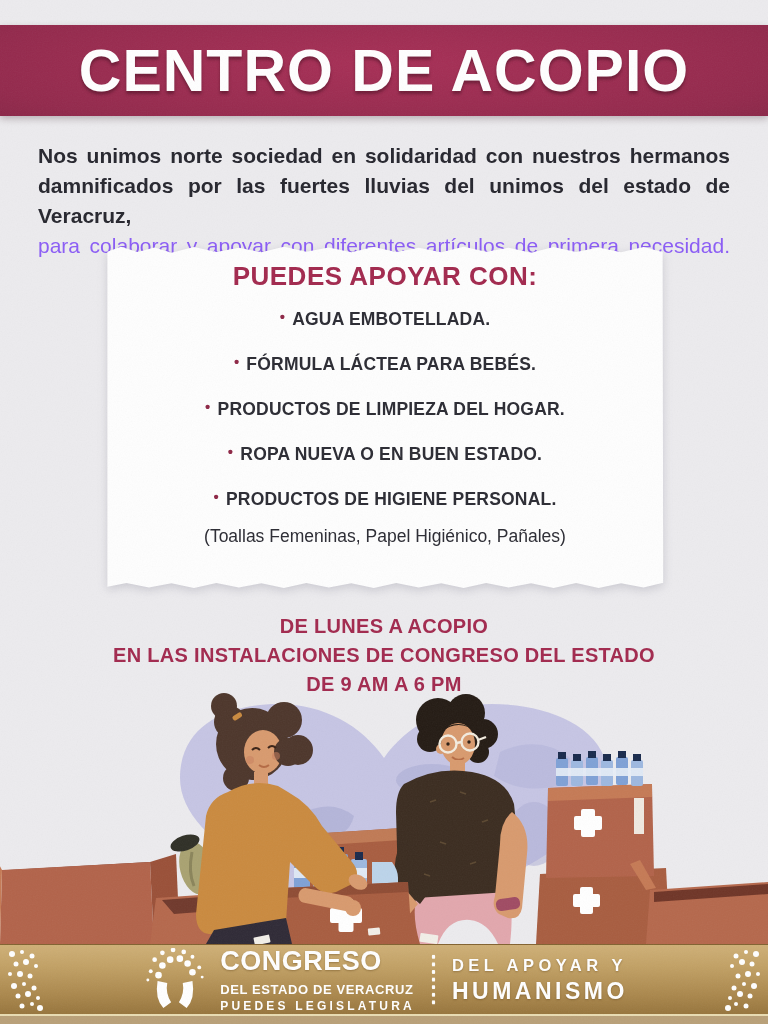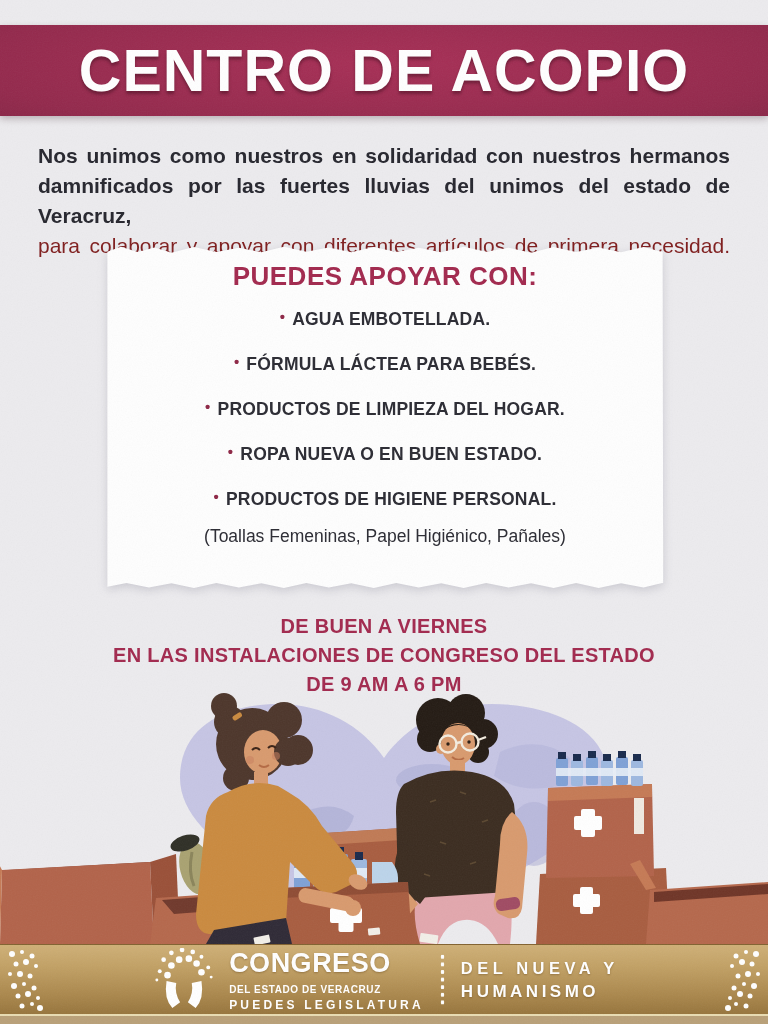--- a/index.html
+++ b/index.html
@@ -21,21 +21,21 @@
   .title-banner h1{
     margin:0;color:#ffffff;font-size:59px;font-weight:900;letter-spacing:1px;
     text-shadow:0 3px 3px rgba(55,8,24,.45);
     white-space:nowrap;
   }
 
   
   .intro{top:141px;left:38px;width:692px;color:#26262e;}
   .intro .ln{font-size:21px;line-height:30px;text-align:justify;text-align-last:justify;}
   .intro .b{font-weight:800;}
-  .intro .r{font-weight:400;color:#7f1d1d;}
+  .intro .r{font-weight:400;color:#8b5cf6;}
 
   
   .card-wrap{top:244px;left:104px;width:562px;height:347px;filter:drop-shadow(0 3px 5px rgba(70,70,95,.20));}
   .card{
     width:100%;height:100%;background:#fefefe;box-sizing:border-box;padding-top:17px;
     clip-path:polygon(
       0.6% 2.2%,3% 0.8%,6% 2.3%,9% 1%,12% 2.5%,16% 0.9%,20% 2.3%,24% 1.1%,28% 2.4%,32% 0.8%,
       36% 2.2%,40% 1%,44% 2.4%,48% 0.9%,52% 2.3%,56% 1.1%,60% 2.4%,64% 0.8%,68% 2.2%,72% 1.1%,
       76% 2.5%,80% 0.9%,84% 2.3%,88% 1%,92% 2.4%,96% 0.9%,99.4% 2.3%,
       99.5% 97.6%,96% 99%,92% 97.8%,88% 99.1%,84% 97.7%,80% 99.1%,76% 97.8%,72% 99%,68% 97.7%,
@@ -57,67 +57,67 @@
 
   
   .footer{
     top:944px;left:0;width:768px;height:70px;
     background:linear-gradient(180deg,#cfb077 0%,#c2a165 30%,#aa874c 72%,#96743c 100%);
     border-top:1px solid rgba(110,80,35,.5);
     display:flex;align-items:center;justify-content:center;color:#fff;
   }
   .congress-block{margin-left:10px;line-height:1;}
   .congress-name{font-size:27px;font-weight:900;letter-spacing:.5px;text-shadow:0 1px 2px rgba(90,60,20,.4);}
-  .congress-state{font-size:10px;font-weight:700;letter-spacing:.6px;margin-top:8px;}
+  .congress-state{font-size:13px;font-weight:700;letter-spacing:.6px;margin-top:8px;}
   .congress-leg{font-size:12px;font-weight:600;letter-spacing:3.2px;margin-top:4px;}
   .dot-divider{
     width:5px;height:54px;margin:0 16px;
     background-image:radial-gradient(circle,#fff 1.7px,transparent 2.1px);
     background-size:5px 7.6px;background-position:center top;
   }
   .slogan-block{line-height:1;}
   .slogan-1{font-size:16.5px;font-weight:900;letter-spacing:4.5px;text-shadow:0 1px 2px rgba(90,60,20,.4);}
-  .slogan-2{font-size:17px;font-weight:900;letter-spacing:3.5px;margin-top:6px;text-shadow:0 1px 2px rgba(90,60,20,.4);}
+  .slogan-2{font-size:23px;font-weight:900;letter-spacing:3.5px;margin-top:6px;text-shadow:0 1px 2px rgba(90,60,20,.4);}
   .orn-left{left:4px;top:948px;}
   .orn-right{right:4px;top:948px;}
   .bottom-strip{top:1014px;left:0;width:768px;height:10px;
     background:linear-gradient(180deg,#e9dcb2 0%,#e9dcb2 24%,#b9a078 24%,#b9a078 100%);}
 
   
   .grain{top:0;left:0;width:768px;height:1024px;pointer-events:none;z-index:40;}
 </style>
 </head>
 <body>
 
 <div class="abs title-banner">
   <h1>CENTRO DE ACOPIO</h1>
 </div>
 
 <div class="abs intro">
-  <div class="ln b">Nos unimos como nuestros en solidaridad con nuestros hermanos</div>
+  <div class="ln b">Nos unimos norte sociedad en solidaridad con nuestros hermanos</div>
   <div class="ln b">damnificados por las fuertes lluvias del unimos del estado de Veracruz,</div>
   <div class="ln r">para colaborar y apoyar con diferentes artículos de primera necesidad.</div>
 </div>
 
 <div class="abs card-wrap">
   <div class="card">
     <h2>PUEDES APOYAR CON:</h2>
     <ul>
       <li><span class="blt">•</span><span>AGUA EMBOTELLADA.</span></li>
       <li><span class="blt">•</span><span>FÓRMULA LÁCTEA PARA BEBÉS.</span></li>
       <li><span class="blt">•</span><span>PRODUCTOS DE LIMPIEZA DEL HOGAR.</span></li>
       <li><span class="blt">•</span><span>ROPA NUEVA O EN BUEN ESTADO.</span></li>
       <li><span class="blt">•</span><span>PRODUCTOS DE HIGIENE PERSONAL.</span></li>
     </ul>
     <div class="note">(Toallas Femeninas, Papel Higiénico, Pañales)</div>
   </div>
 </div>
 
 <div class="abs schedule">
-  <div>DE BUEN A VIERNES</div>
+  <div>DE LUNES A ACOPIO</div>
   <div>EN LAS INSTALACIONES DE CONGRESO DEL ESTADO</div>
   <div>DE 9 AM A 6 PM</div>
 </div>
 
 <svg class="abs illo" viewBox="0 0 768 252" xmlns="http://www.w3.org/2000/svg">
 
   <g>
     <path d="M384 248 C300 198 180 154 180 86 C180 34 226 12 278 12 C324 12 362 34 384 66 C406 34 446 12 492 12 C546 12 608 34 608 86 C608 154 468 198 384 248 Z" fill="#c6c5e4"></path>
     <path d="M300 122 q32 -16 54 2 q-6 24 -36 22 q-28 -2 -18 -24z" fill="#aeafd6" opacity=".75"></path>
     <ellipse cx="432" cy="88" rx="36" ry="16" fill="#aeafd6" opacity=".65"></ellipse>
@@ -292,21 +292,21 @@
         <circle cx="63" cy="30" r="1.5"></circle>
     </g>
   </svg>
   <div class="congress-block">
     <div class="congress-name">CONGRESO</div>
     <div class="congress-state">DEL ESTADO DE VERACRUZ</div>
     <div class="congress-leg">PUEDES LEGISLATURA</div>
   </div>
   <div class="dot-divider"></div>
   <div class="slogan-block">
-    <div class="slogan-1">DEL NUEVA Y</div>
+    <div class="slogan-1">DEL APOYAR Y</div>
     <div class="slogan-2">HUMANISMO</div>
   </div>
 </div>
 
 <svg class="abs orn-left" width="44" height="64" viewBox="0 0 44 64">
   <g fill="#ffffff">
     <circle cx="8" cy="6" r="3"></circle>
       <circle cx="18" cy="4" r="2"></circle>
       <circle cx="28" cy="8" r="2.5"></circle>
     <circle cx="12" cy="16" r="2.5"></circle>

